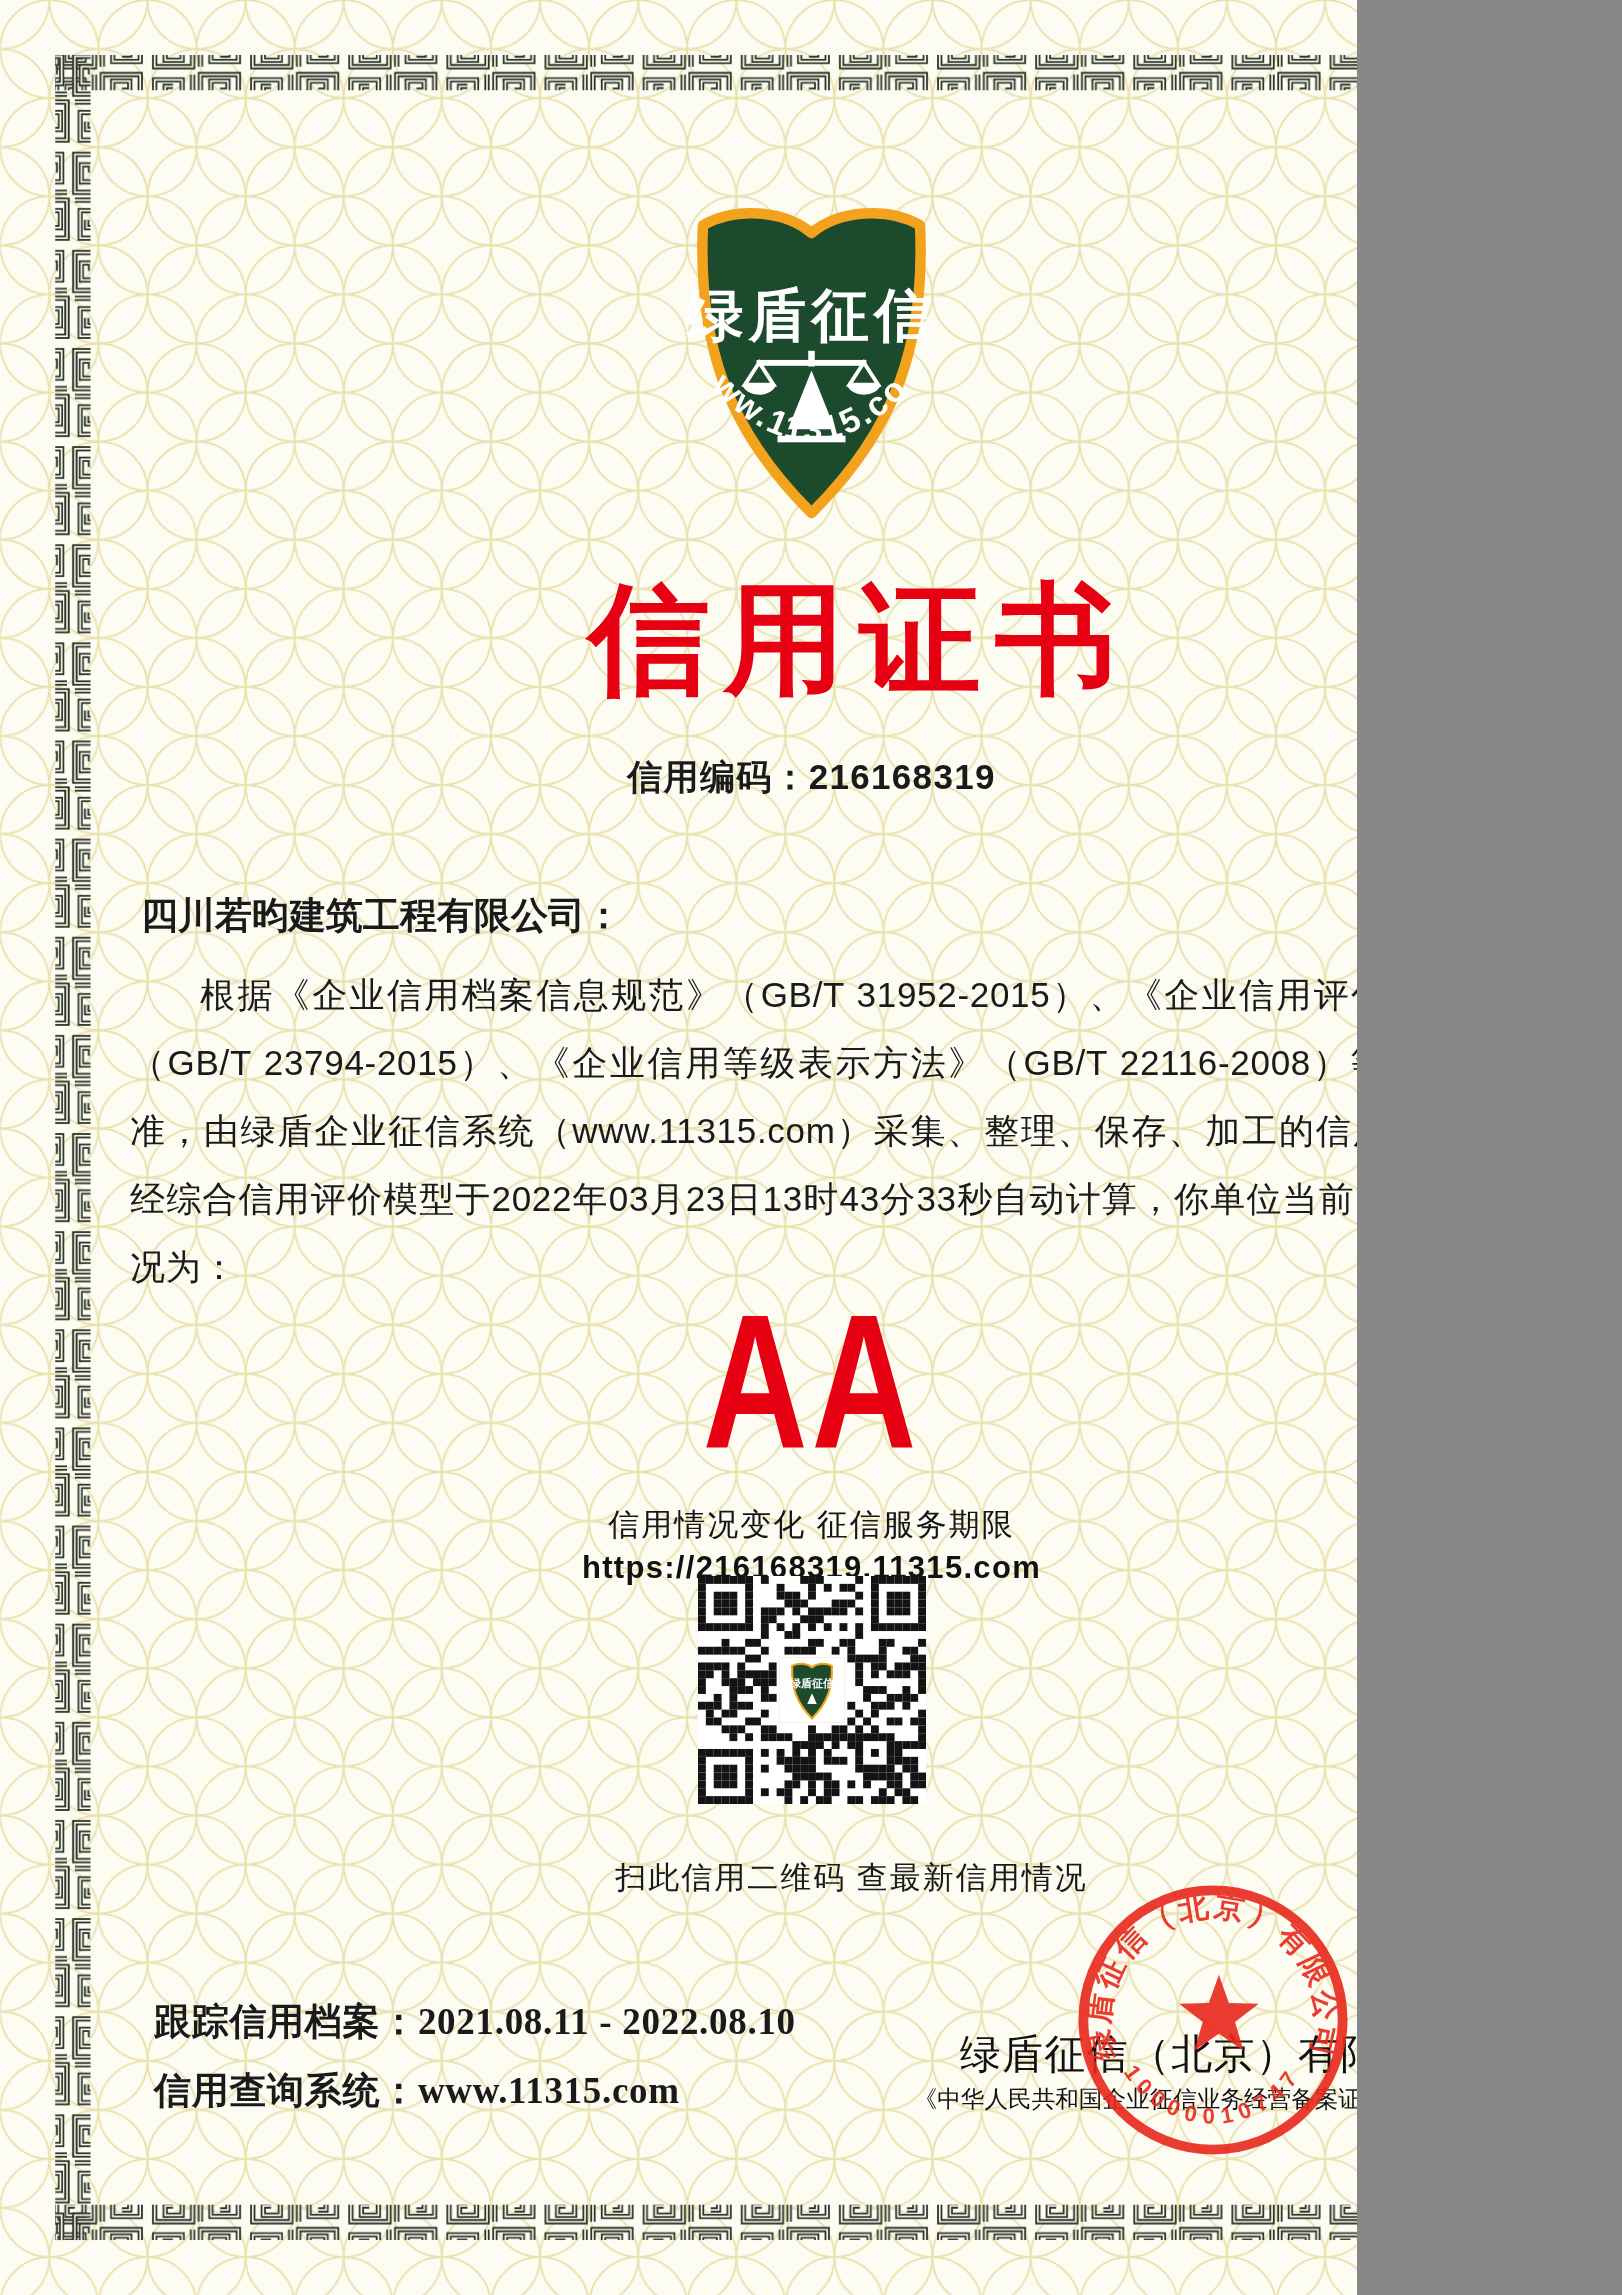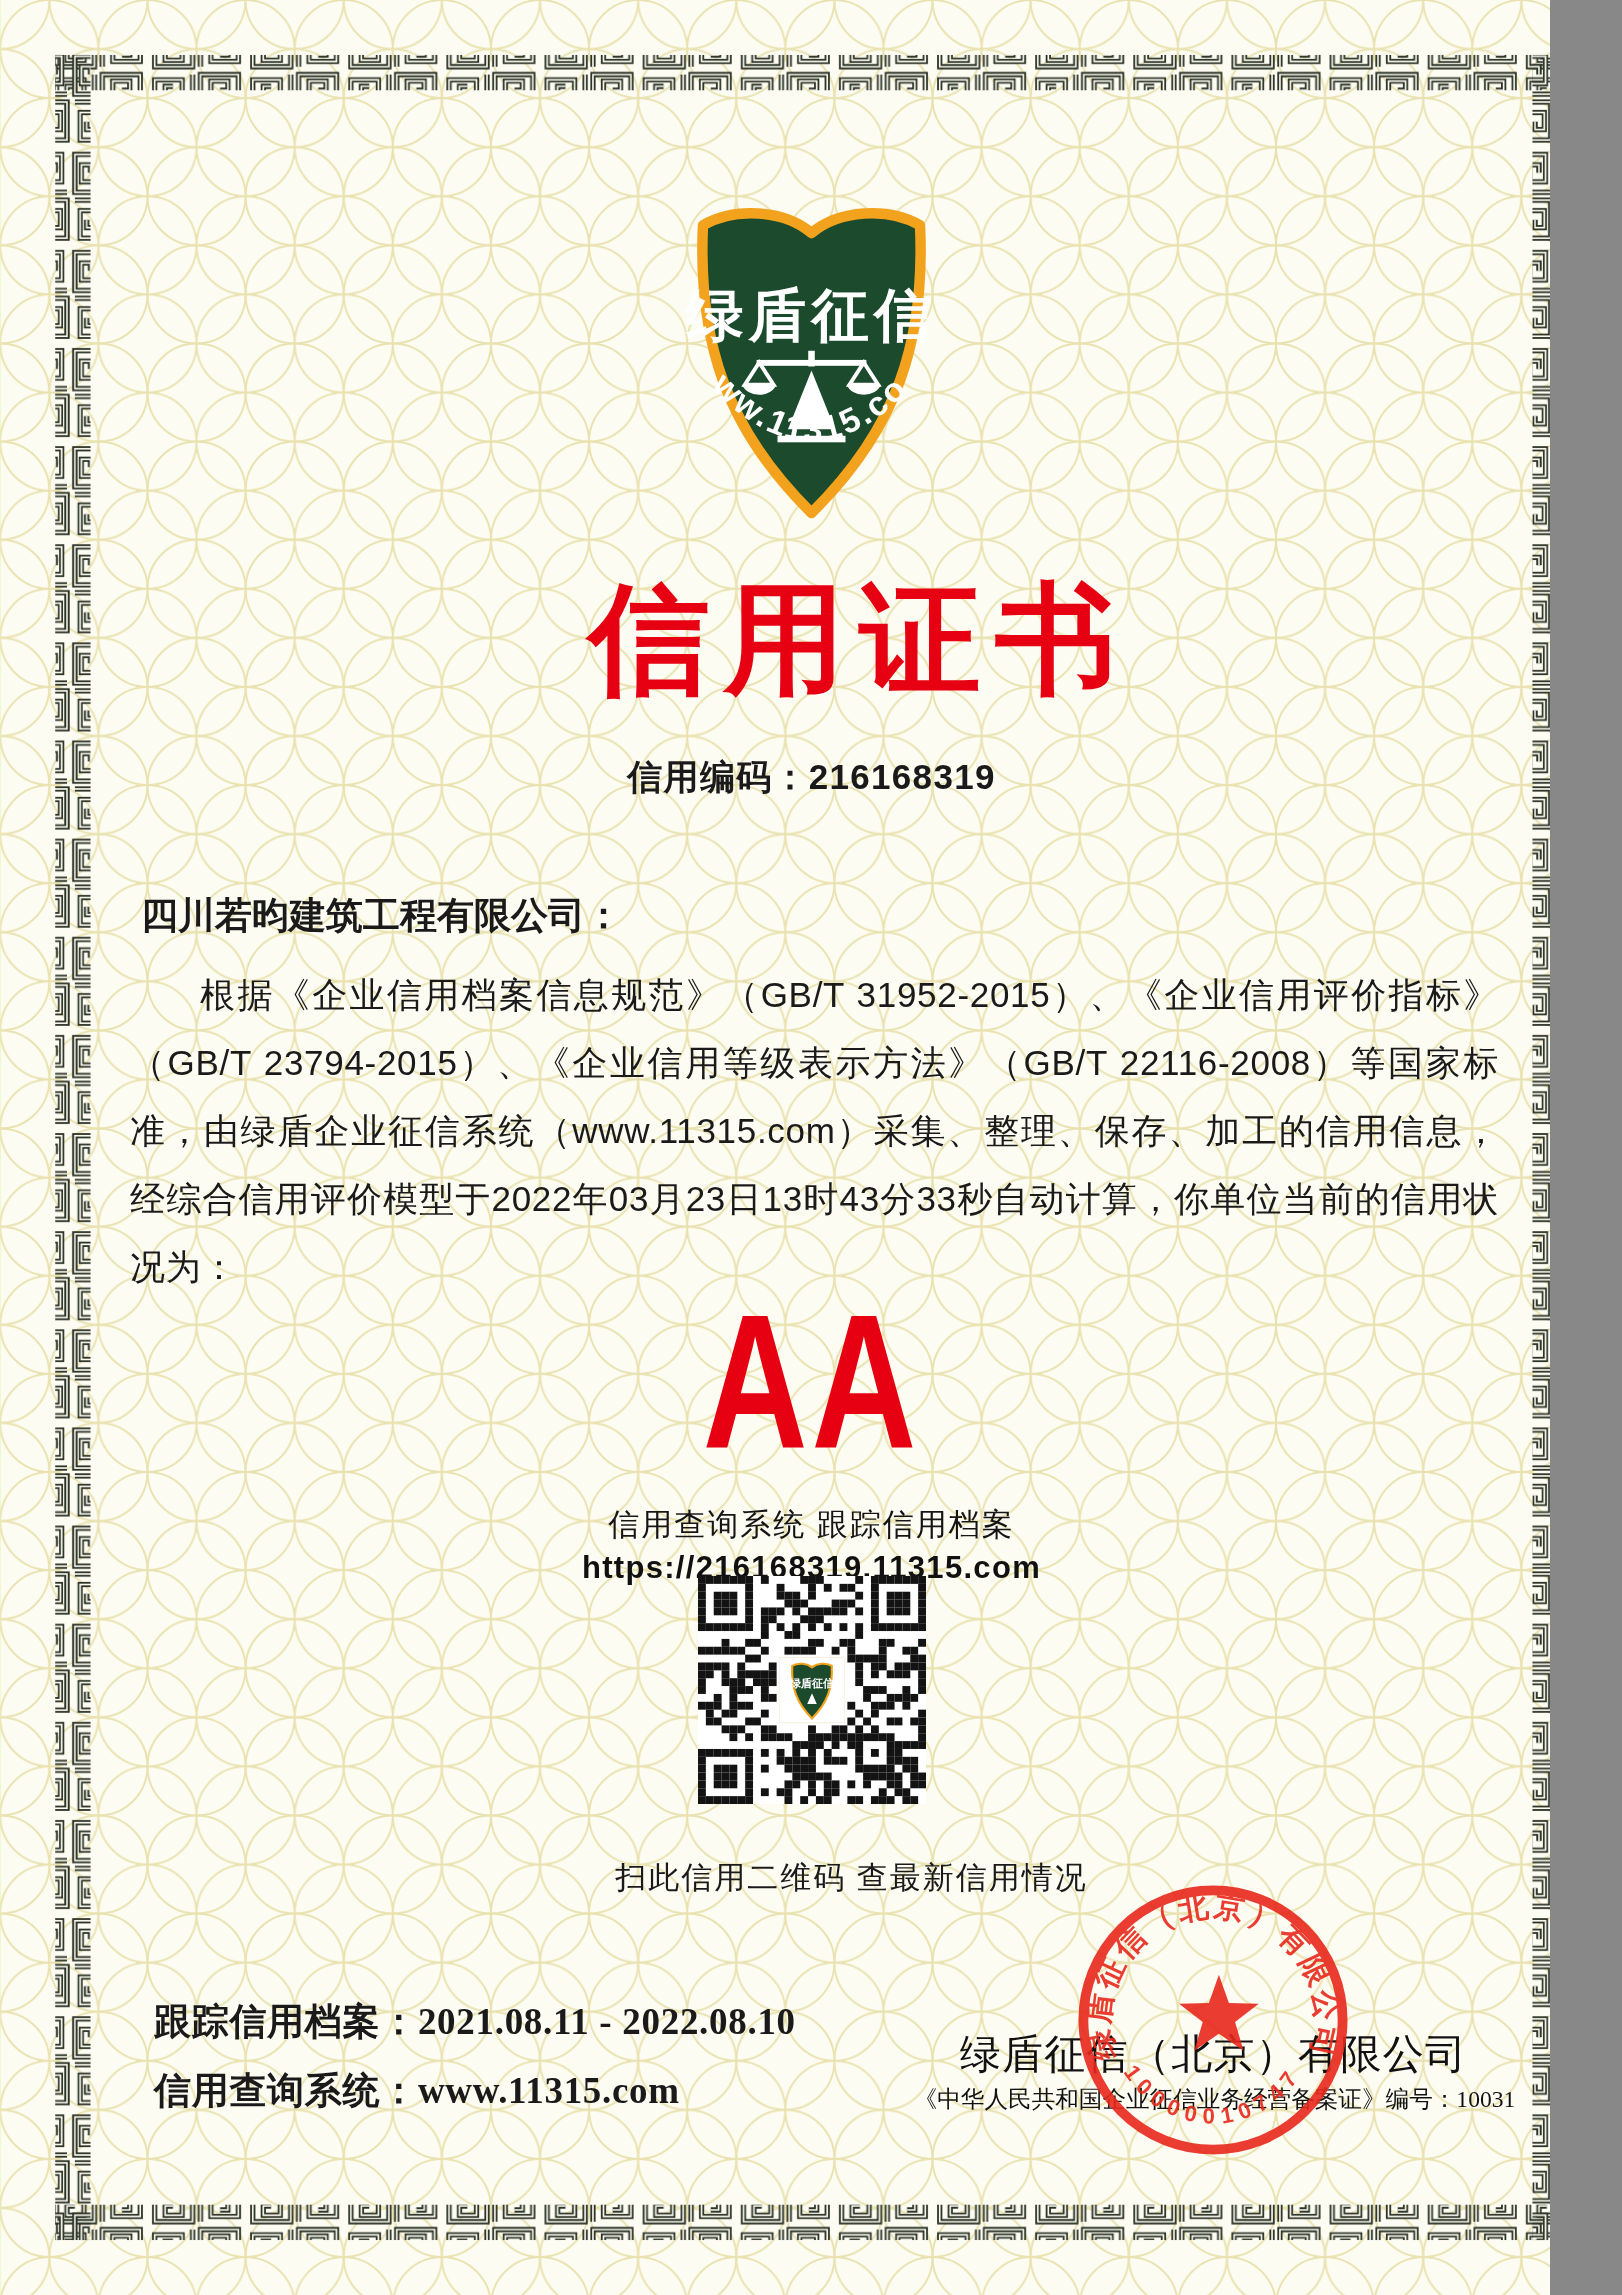--- a/index.html
+++ b/index.html
@@ -1,18 +1,18 @@
 <!DOCTYPE html>
 <html style="font-size:10.5px"><head>
 <meta charset="utf-8">
 <style>
   html,body{margin:0;padding:0;background:#888;}
   #page{
-    position:relative;width:1550px;height:2295px;overflow:hidden;
-    background:#bef264;font-family:"Liberation Sans",sans-serif;color:#1a1a1a;
+    position:relative;width:1357px;height:2295px;overflow:hidden;
+    background:#ffffff;font-family:"Liberation Sans",sans-serif;color:#1a1a1a;
   }
   svg.layer{position:absolute;left:0;top:0;}
   .abs{position:absolute;}
   .ctr{left:0;width:1623px;text-align:center;}
   .title{
     top:575px;font-family:"Liberation Serif",serif;font-weight:bold;
     font-size:121px;line-height:131px;letter-spacing:0.12em;color:#e60012;padding-left:48px;
   }
   .codeLine{top:754px;font-size:35px;font-weight:bold;letter-spacing:1.3px;}
   .recipient{left:141px;top:891px;font-size:37px;font-weight:bold;text-align:right;}
@@ -104,21 +104,21 @@
   <div class="abs ctr codeLine">
     <span>信用编码：</span><span>216168319</span>
   </div>
 
   <div class="abs recipient">四川若昀建筑工程有限公司：</div>
 
   <div class="abs bodyPara">根据《企业信用档案信息规范》（GB/T 31952-2015）、《企业信用评价指标》（GB/T 23794-2015）、《企业信用等级表示方法》（GB/T 22116-2008）等国家标准，由绿盾企业征信系统（www.11315.com）采集、整理、保存、加工的信用信息，经综合信用评价模型于2022年03月23日13时43分33秒自动计算，你单位当前的信用状况为：</div>
 
   <div class="abs ctr rating">AA</div>
 
-  <div class="abs ctr track">信用查询系统  跟踪信用档案</div>
+  <div class="abs ctr track">信用情况变化  征信服务期限</div>
   <div class="abs ctr turl">https://216168319.11315.com</div>
 
   <div class="abs" id="qr"><svg width="228" height="228" viewBox="0 0 348 348">
         <rect width="348" height="348" fill="#ffffff"></rect>
         <rect x="0" y="0" width="12" height="12" fill="#131313"></rect>
         <rect x="12" y="0" width="12" height="12" fill="#131313"></rect>
         <rect x="24" y="0" width="12" height="12" fill="#131313"></rect>
         <rect x="36" y="0" width="12" height="12" fill="#131313"></rect>
         <rect x="48" y="0" width="12" height="12" fill="#131313"></rect>
         <rect x="60" y="0" width="12" height="12" fill="#131313"></rect>

